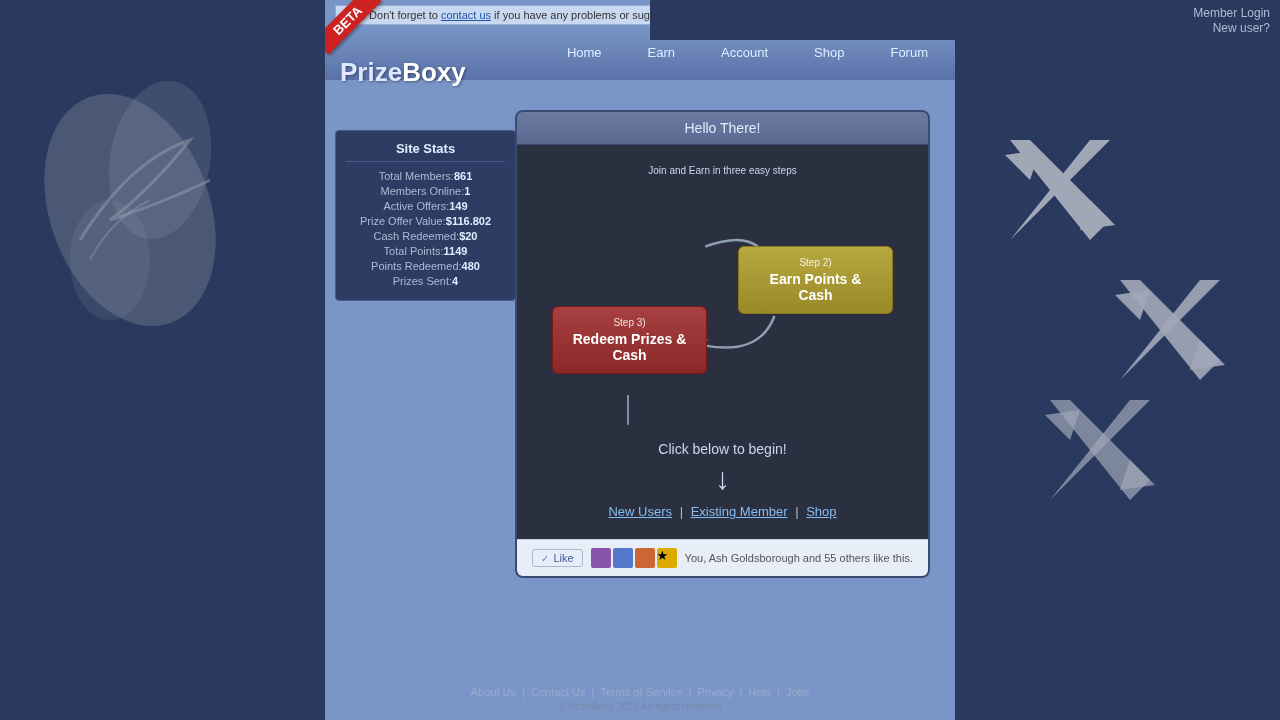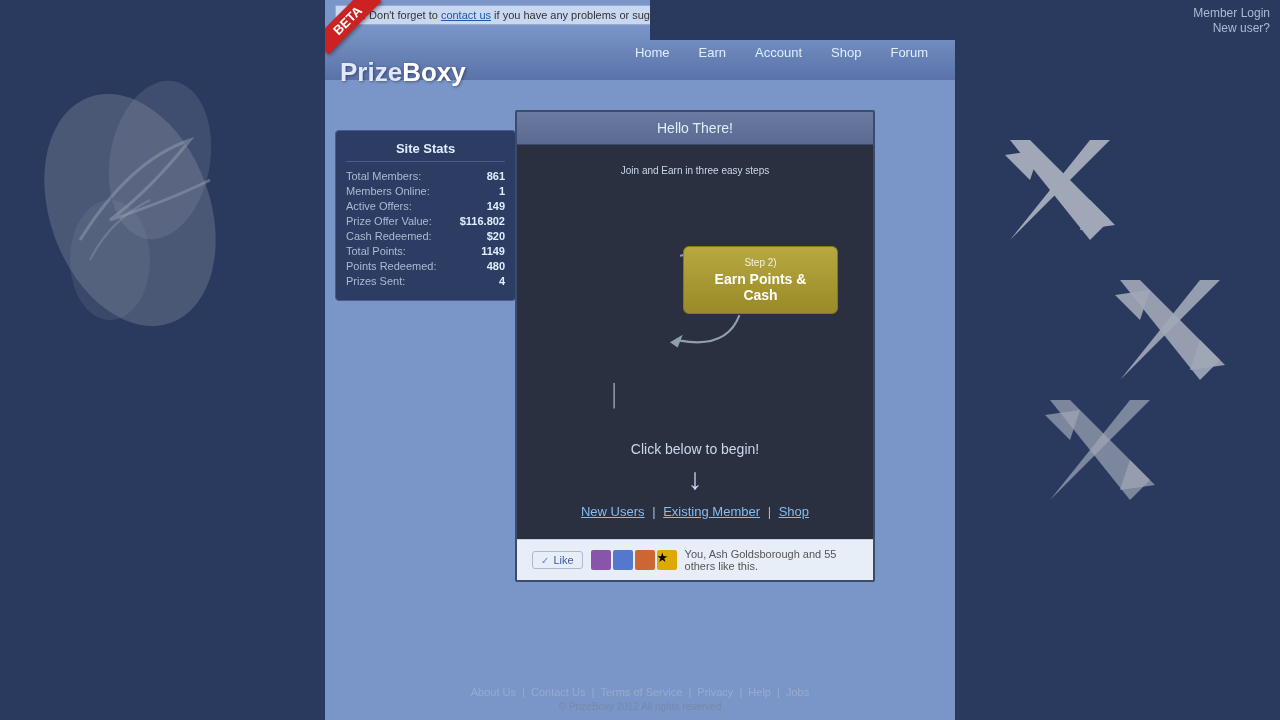--- a/index.html
+++ b/index.html
@@ -94,21 +94,21 @@
       color: #fff;
       text-shadow: 1px 1px 3px rgba(0,0,0,0.4);
       margin-top: 40px;
     }
     .logo span.prize { color: #e0e8ff; }
     .logo span.boxy { color: #fff; }
 
     
     .nav {
       display: flex;
-      gap: 5px;
+      gap: 22px;
       align-items: center;
     }
     .nav-item {
       color: #ddeeff;
       text-decoration: none;
       font-size: 13px;
       padding: 5px 12px;
       border-radius: 3px;
       cursor: pointer;
     }
@@ -129,36 +129,36 @@
       text-align: center;
       font-size: 13px;
       font-weight: bold;
       color: #ddeeff;
       margin-bottom: 8px;
       border-bottom: 1px solid #4a5a8a;
       padding-bottom: 5px;
     }
     .stats-row {
       display: flex;
-      justify-content: space-between;
+      justify-content: center;
       font-size: 11px;
       margin: 3px 0;
       color: #c0d0e8;
     }
     .stats-label { color: #aabbd4; }
     .stats-value { color: #ddeeff; font-weight: bold; }
 
     
     .content-panel {
       position: absolute;
       top: 110px; left: 515px;
-      width: 360px;
+      width: 415px;
       background: #4a5a80;
       border: 2px solid #3a4a70;
-      border-radius: 2px;
+      border-radius: 8px;
       z-index: 5;
       overflow: hidden;
     }
     .content-header {
       background: linear-gradient(to bottom, #6a7aa0 0%, #5a6a90 100%);
       text-align: center;
       padding: 8px;
       font-size: 14px;
       color: #ddeeff;
       border-bottom: 1px solid #3a4a70;
@@ -488,20 +488,24 @@
 
         <line x1="97" y1="200" x2="97" y2="230" stroke="#aabbcc" stroke-width="2" opacity="0.7"></line>
       </svg>
 
 
       <div class="step-box step2">
         <span class="step-label">Step 2)</span>
         <span>Earn Points &amp; Cash</span>
       </div>
 
+      <div class="step-box step3">
+        <span class="step-label">Step 3)</span>
+        <span>Redeem Prizes &amp; Cash</span>
+      </div>
     </div>
 
     <div class="click-below">Click below to begin!</div>
     <div class="down-arrow">↓</div>
 
     <div class="links-row">
       <a>New Users</a>
       <span> | </span>
       <a>Existing Member</a>
       <span> | </span>

